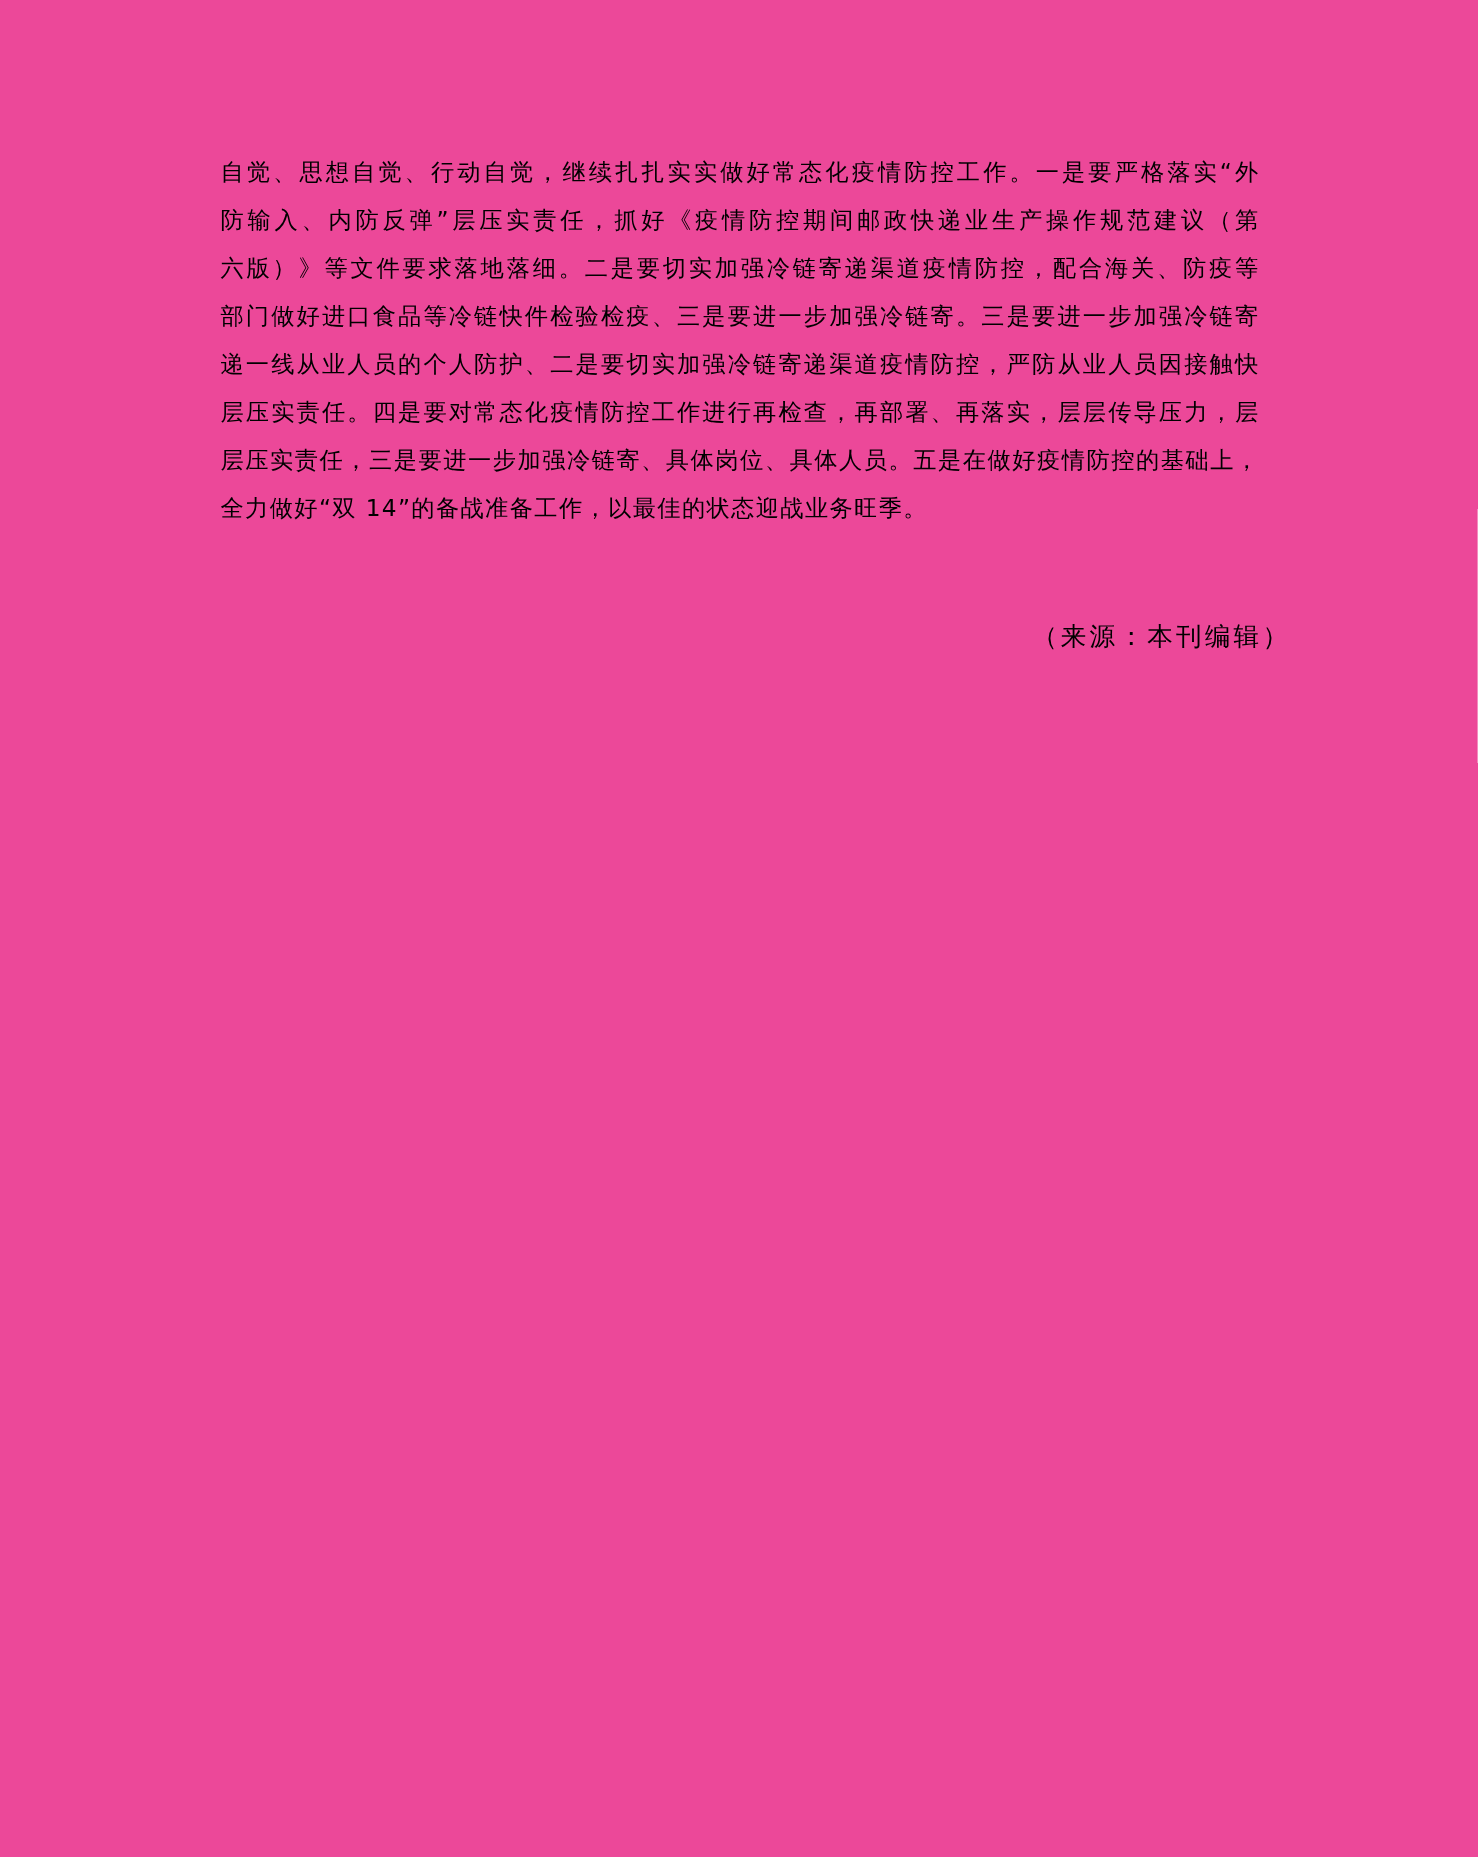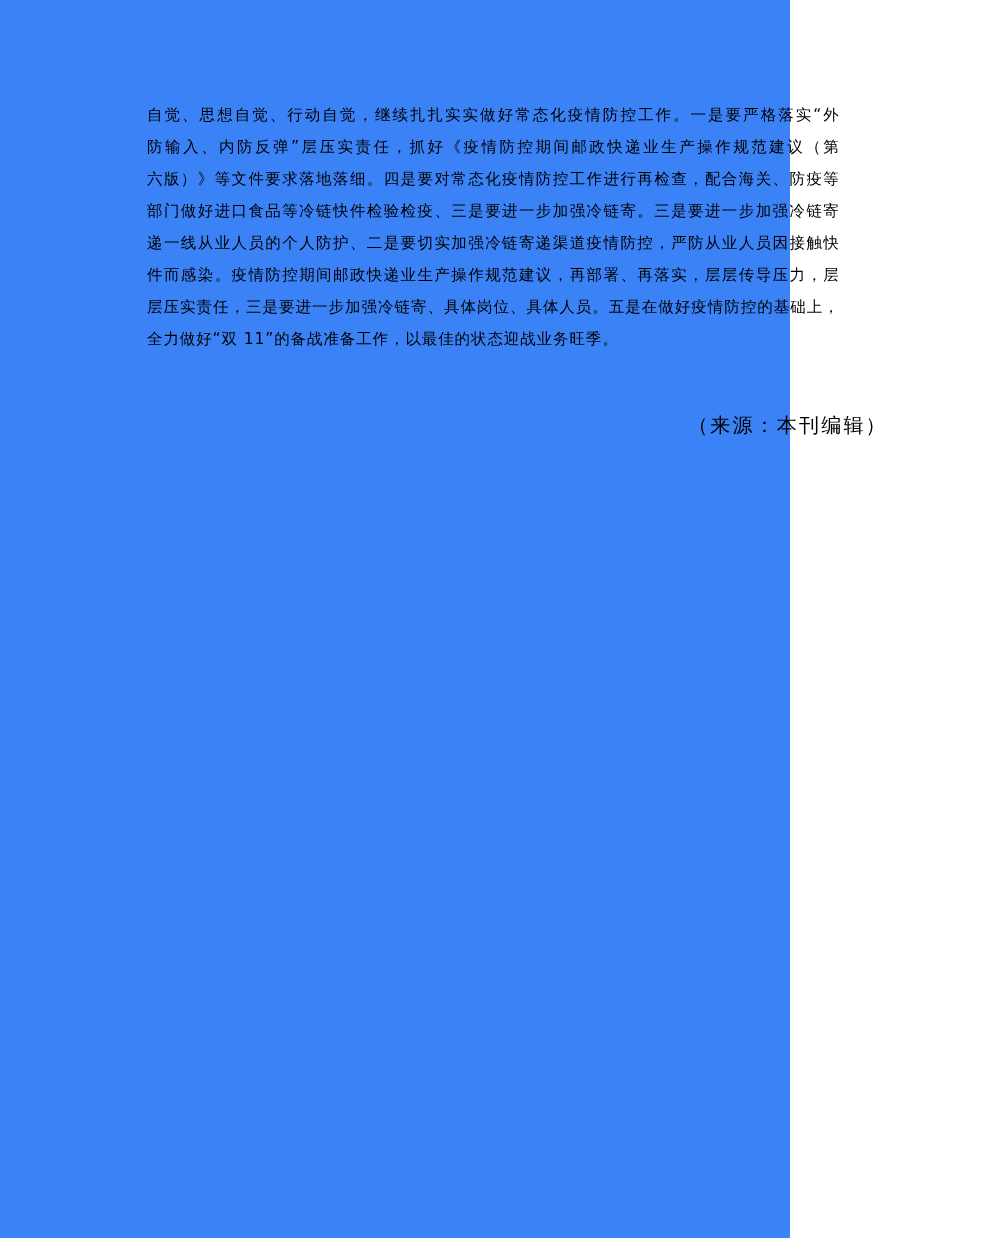--- a/index.html
+++ b/index.html
@@ -12,23 +12,23 @@
     height: 1238px;
     position: relative;
     overflow: hidden;
     font-family: "DejaVu Sans", "Liberation Sans", sans-serif;
     color: #000000;
   }
   .page {
     position: absolute;
     left: 0;
     top: 0;
-    width: 790px;
+    width: 985px;
     height: 1238px;
-    background: #3b82f6;
+    background: #ec4899;
   }
   .body-text {
     position: absolute;
     left: 147px;
     top: 102px;
     width: 692px;
   }
   .line {
     height: 32px;
     line-height: 26px;
@@ -40,35 +40,35 @@
     letter-spacing: 0.2px;
   }
   .line.last {
     text-align-last: left;
     letter-spacing: 0.9px;
   }
   .source {
     position: absolute;
     left: 688px;
     top: 413px;
-    font-size: 20px;
+    font-size: 17px;
     line-height: 24px;
     letter-spacing: 2.2px;
     white-space: nowrap;
   }
 </style>
 </head>
 <body>
 
 <div class="page">
   <div class="body-text">
     <div class="line">自觉、思想自觉、行动自觉，继续扎扎实实做好常态化疫情防控工作。一是要严格落实“外</div>
     <div class="line">防输入、内防反弹”层压实责任，抓好《疫情防控期间邮政快递业生产操作规范建议（第</div>
-    <div class="line">六版）》等文件要求落地落细。四是要对常态化疫情防控工作进行再检查，配合海关、防疫等</div>
+    <div class="line">六版）》等文件要求落地落细。二是要切实加强冷链寄递渠道疫情防控，配合海关、防疫等</div>
     <div class="line">部门做好进口食品等冷链快件检验检疫、三是要进一步加强冷链寄。三是要进一步加强冷链寄</div>
     <div class="line">递一线从业人员的个人防护、二是要切实加强冷链寄递渠道疫情防控，严防从业人员因接触快</div>
-    <div class="line">件而感染。疫情防控期间邮政快递业生产操作规范建议，再部署、再落实，层层传导压力，层</div>
+    <div class="line">层压实责任。四是要对常态化疫情防控工作进行再检查，再部署、再落实，层层传导压力，层</div>
     <div class="line">层压实责任，三是要进一步加强冷链寄、具体岗位、具体人员。五是在做好疫情防控的基础上，</div>
-    <div class="line last">全力做好“双 11”的备战准备工作，以最佳的状态迎战业务旺季。</div>
+    <div class="line last">全力做好“双 14”的备战准备工作，以最佳的状态迎战业务旺季。</div>
   </div>
 
   <div class="source">（来源：本刊编辑）</div>
 </div>
 
 </body></html>

